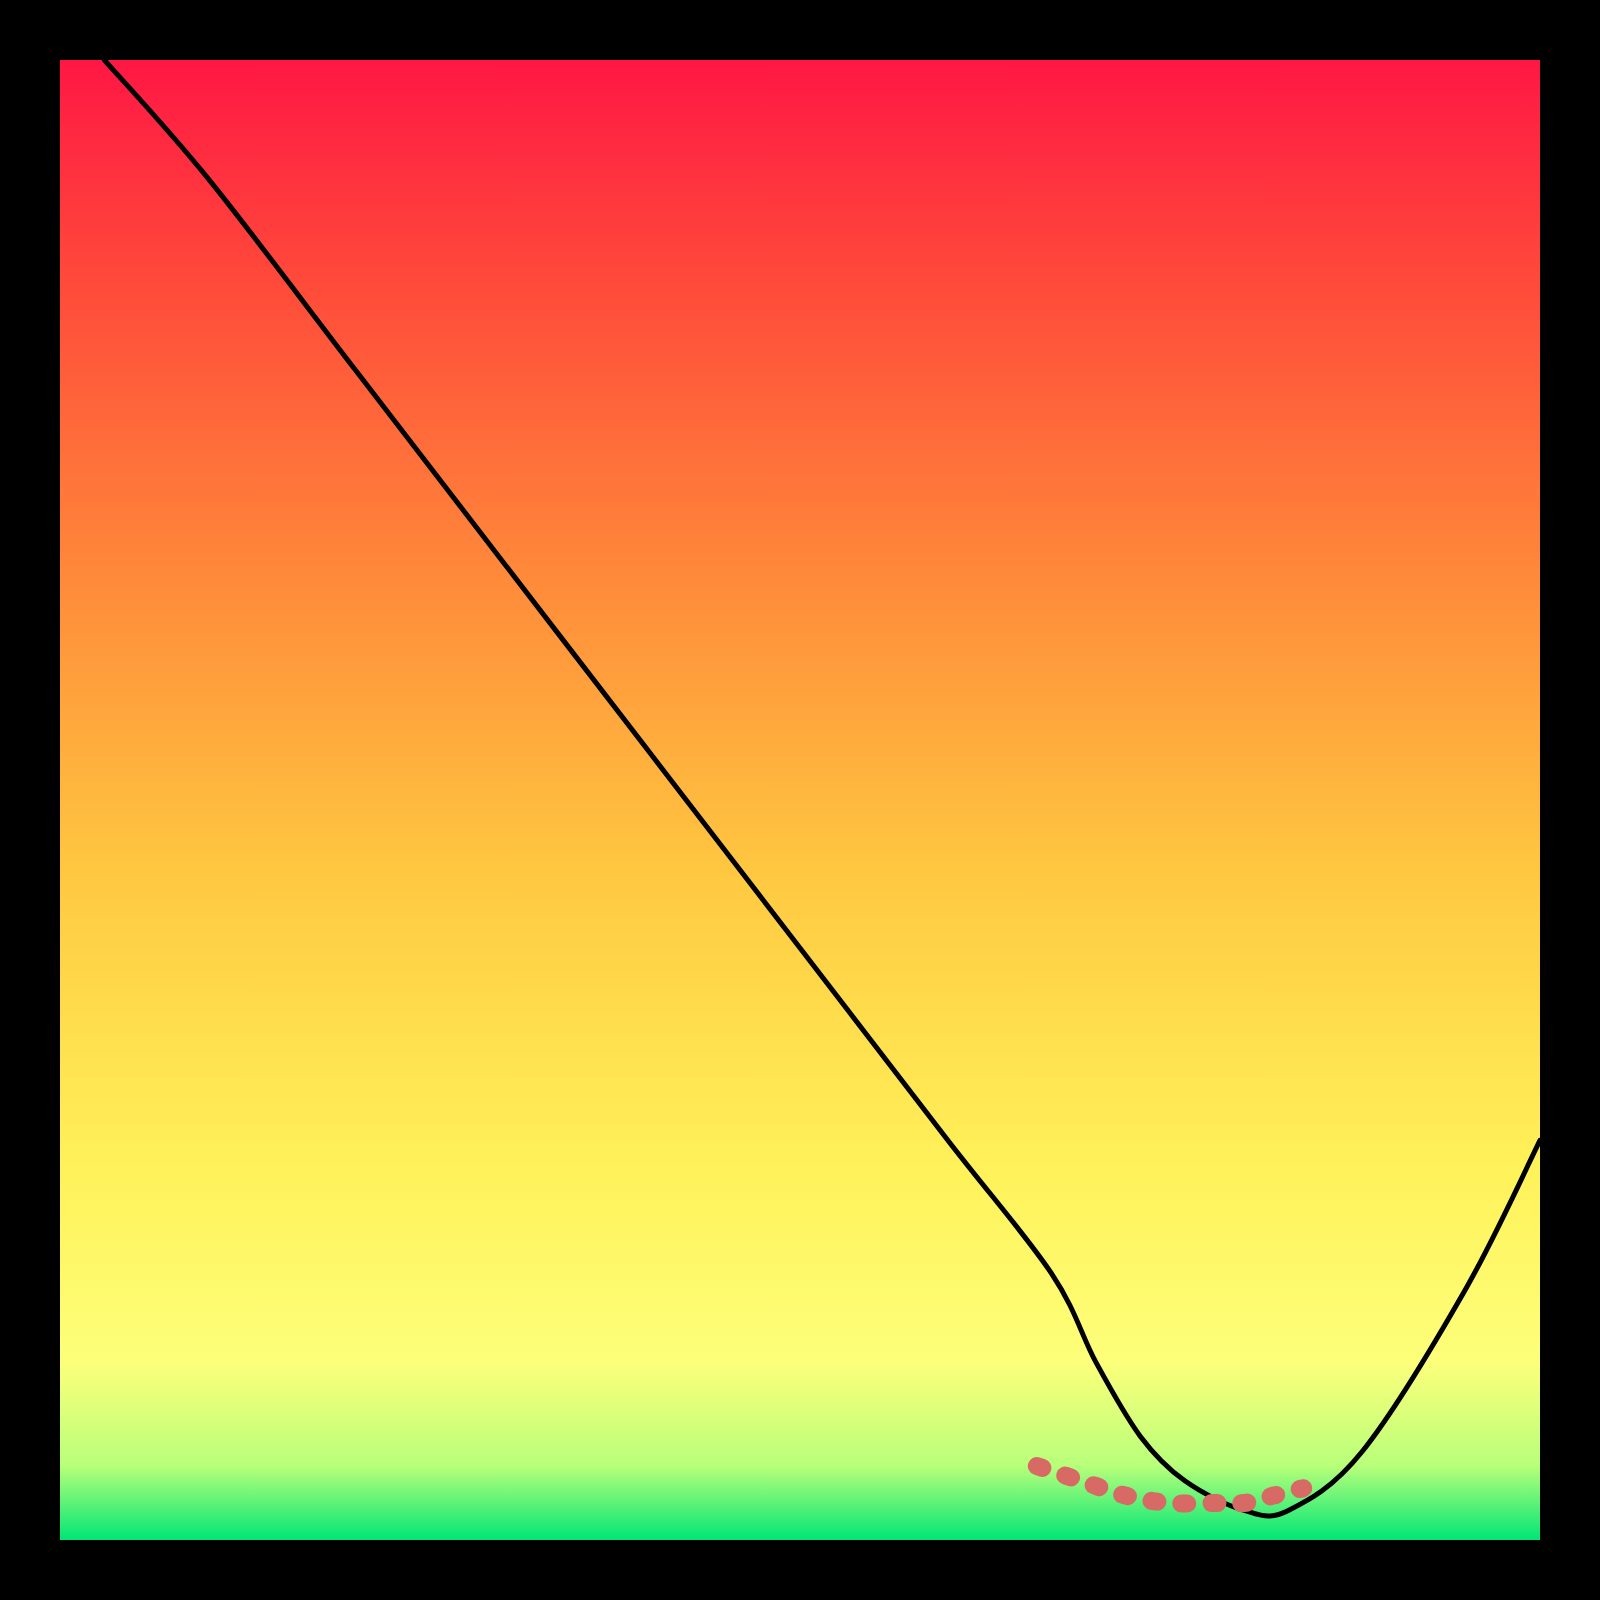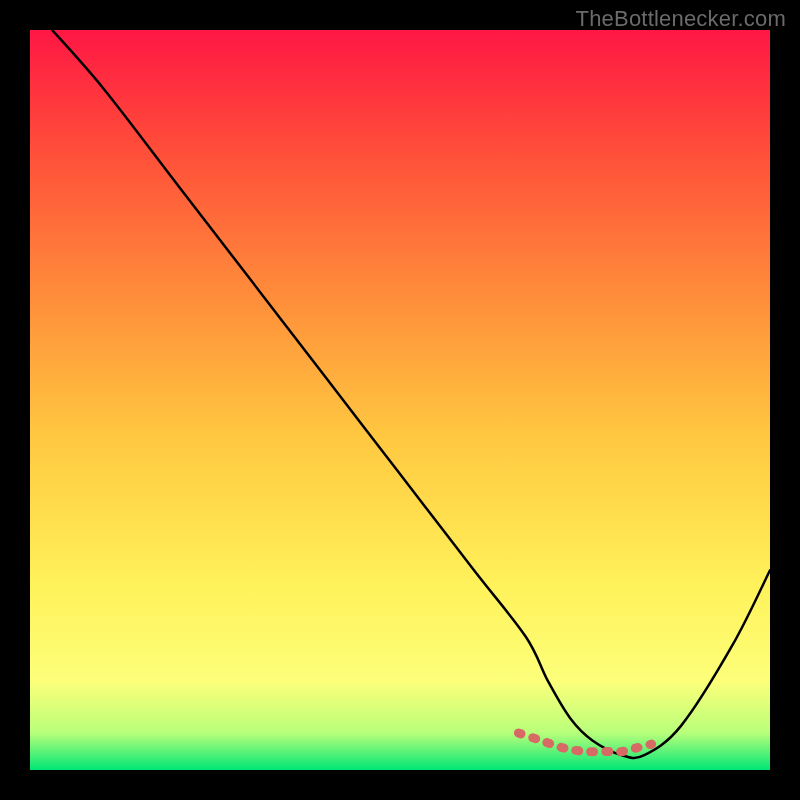--- a/index.html
+++ b/index.html
@@ -41,21 +41,20 @@
     left: 0;
     top: 0;
     width: 740px;
     height: 740px;
   }
 </style>
 </head>
 <body>
 
 <div class="container">
-  <div class="watermark">TheBottlenecker.com</div>
   <div class="plot-area">
     <svg class="gradient-bg" viewBox="0 0 740 740" preserveAspectRatio="none">
       <defs>
         <linearGradient id="bg-grad" x1="0" y1="0" x2="0" y2="1">
             <stop offset="0%" stop-color="#ff1744"></stop>
             <stop offset="15%" stop-color="#ff4a3a"></stop>
             <stop offset="35%" stop-color="#ff8a3a"></stop>
             <stop offset="55.00000000000001%" stop-color="#ffc840"></stop>
             <stop offset="75%" stop-color="#fff25a"></stop>
             <stop offset="88%" stop-color="#fdff7a"></stop>

